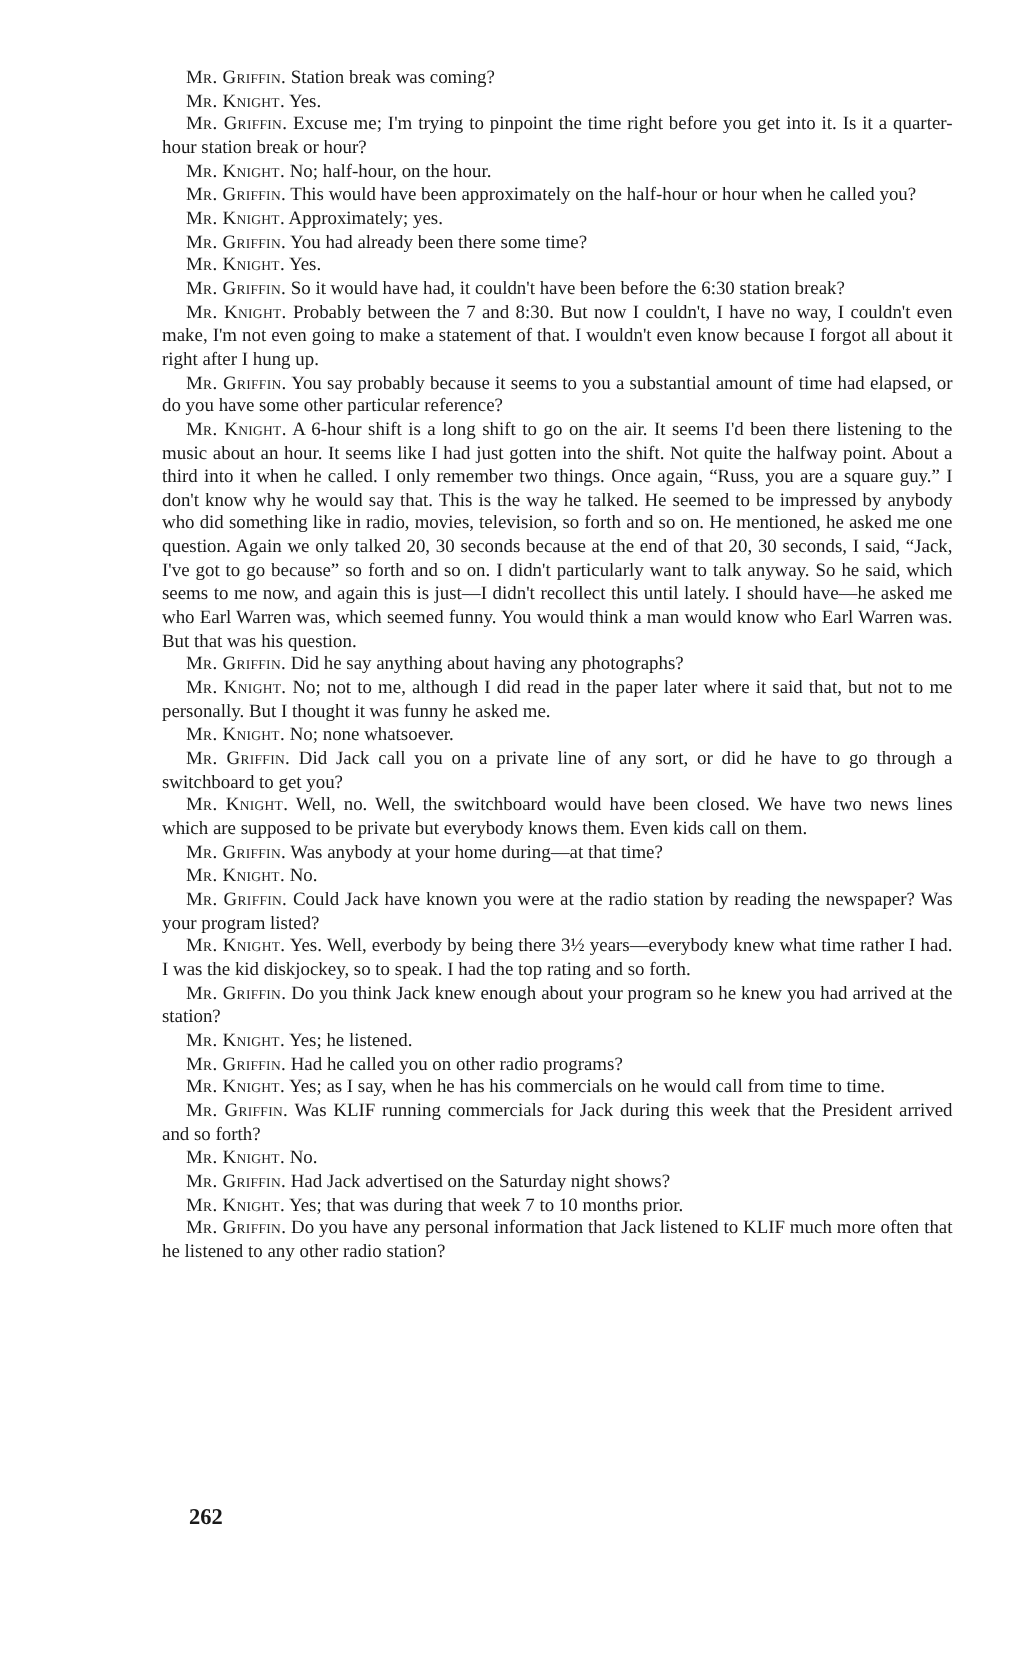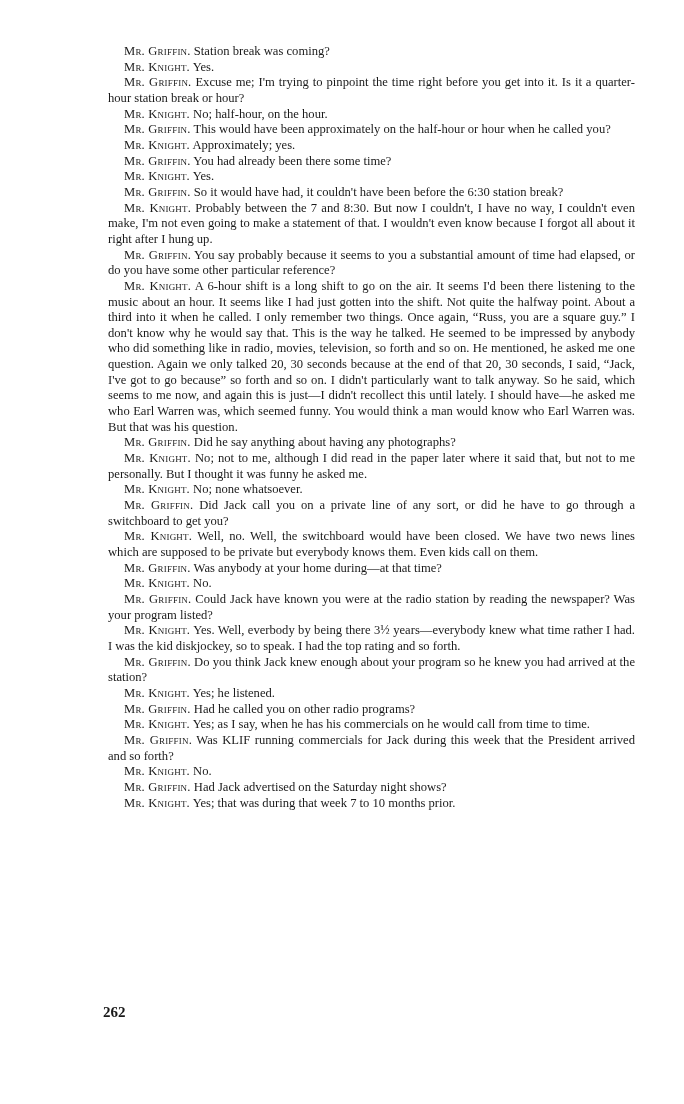--- a/index.html
+++ b/index.html
@@ -27,21 +27,21 @@
       margin: 0;
       text-indent: 16px;
       text-align: justify;
     }
     .speaker {
       font-variant: small-caps;
       letter-spacing: 0.2px;
     }
     .page-number {
       position: absolute;
-      left: 103px;
+      left: 126px;
       top: 1004px;
       font-family: "Liberation Serif", "DejaVu Serif", serif;
       font-size: 15px;
       font-weight: bold;
       color: #1a1a1a;
     }
   </style>
 </head>
 <body>
 
@@ -68,15 +68,16 @@
     <p class="para"><span class="speaker">Mr. Griffin.</span> <span>Could Jack have known you were at the radio station by reading the newspaper? Was your program listed?</span></p>
     <p class="para"><span class="speaker">Mr. Knight.</span> <span>Yes. Well, everbody by being there 3½ years—everybody knew what time rather I had. I was the kid diskjockey, so to speak. I had the top rating and so forth.</span></p>
     <p class="para"><span class="speaker">Mr. Griffin.</span> <span>Do you think Jack knew enough about your program so he knew you had arrived at the station?</span></p>
     <p class="para"><span class="speaker">Mr. Knight.</span> <span>Yes; he listened.</span></p>
     <p class="para"><span class="speaker">Mr. Griffin.</span> <span>Had he called you on other radio programs?</span></p>
     <p class="para"><span class="speaker">Mr. Knight.</span> <span>Yes; as I say, when he has his commercials on he would call from time to time.</span></p>
     <p class="para"><span class="speaker">Mr. Griffin.</span> <span>Was KLIF running commercials for Jack during this week that the President arrived and so forth?</span></p>
     <p class="para"><span class="speaker">Mr. Knight.</span> <span>No.</span></p>
     <p class="para"><span class="speaker">Mr. Griffin.</span> <span>Had Jack advertised on the Saturday night shows?</span></p>
     <p class="para"><span class="speaker">Mr. Knight.</span> <span>Yes; that was during that week 7 to 10 months prior.</span></p>
+    <p class="para"><span class="speaker">Mr. Griffin.</span> <span>Do you have any personal information that Jack listened to KLIF much more often that he listened to any other radio station?</span></p>
   </div>
 
 <div class="page-number">262</div>
 
 </body></html>

